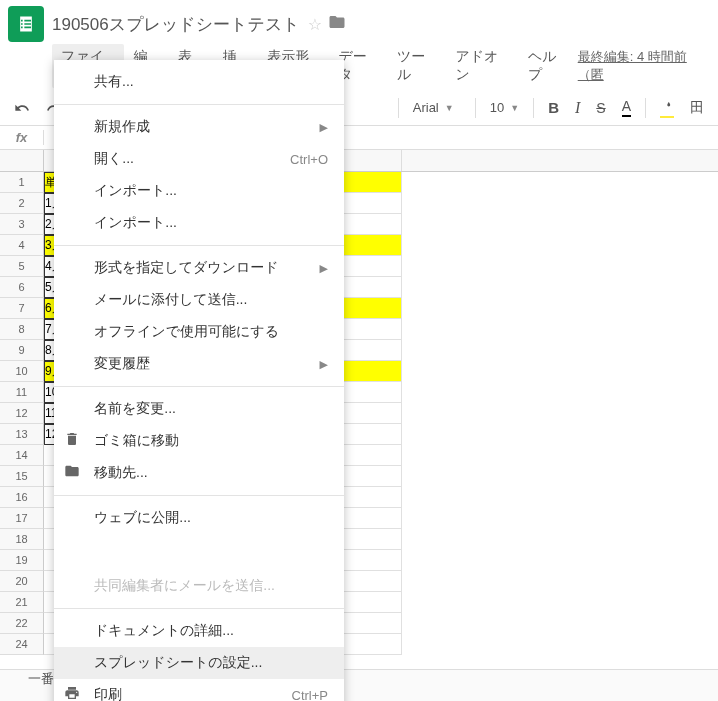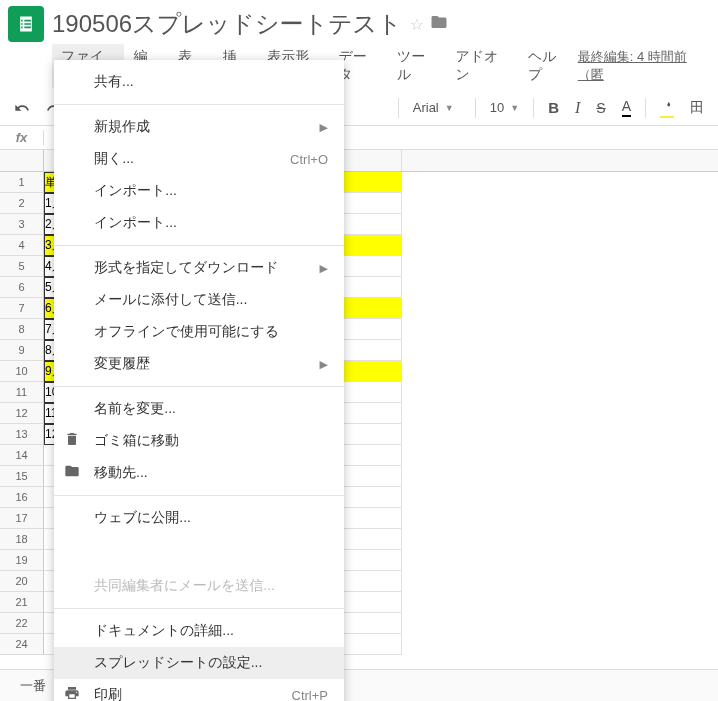--- a/index.html
+++ b/index.html
@@ -1,21 +1,21 @@
 <!DOCTYPE html>
 <html><head>
 <meta charset="utf-8">
 <style>
 * { margin: 0; padding: 0; box-sizing: border-box; font-family: Arial, sans-serif; }
 body { background: #fff; width: 718px; height: 701px; overflow: hidden; position: relative; }
 
 .titlebar { display: flex; align-items: center; padding: 6px 8px 2px; }
 .logo { width: 36px; height: 36px; background: #0f9d58; border-radius: 4px; display: flex; align-items: center; justify-content: center; margin-right: 8px; }
 .logo svg { fill: #fff; }
-.title { font-size: 24px; color: #555; margin-right: 8px; }
+.title { font-size: 17px; color: #555; margin-right: 8px; }
 .star { color: #ccc; font-size: 16px; margin-right: 6px; }
 .folder { color: #888; font-size: 16px; }
 
 .menubar { display: flex; padding: 0 6px 2px 52px; font-size: 14px; color: #555; align-items: center; }
 .menubar .mitem { padding: 4px 9px; cursor: pointer; }
 .menubar .mitem.active { background: #eee; border-radius: 2px; }
 .last-edit { margin-left: auto; font-size: 13px; color: #666; text-decoration: underline; padding-right: 6px; }
 
 .toolbar { display: flex; align-items: center; padding: 6px 8px; border-bottom: 1px solid #ddd; height: 36px; gap: 4px; }
 .tbtn { padding: 4px 6px; color: #555; font-size: 14px; display: flex; align-items: center; }
@@ -51,21 +51,21 @@
 .dropdown-menu { position: absolute; left: 54px; top: 60px; width: 290px; background: #fff; box-shadow: 0 2px 10px rgba(0,0,0,0.25); z-index: 100; padding: 6px 0; font-size: 14px; color: #333; }
 .menu-row { display: flex; align-items: center; height: 32px; padding: 0 16px 0 40px; position: relative; }
 .menu-row.highlighted { background: #eee; }
 .menu-row .micon { position: absolute; left: 10px; color: #666; font-size: 16px; }
 .menu-row .mlabel { flex: 1; }
 .menu-row .mshort { color: #888; font-size: 13px; }
 .menu-row .marrow { color: #888; font-size: 11px; }
 .menu-row.disabled { color: #bbb; margin-top: 36px; }
 .menu-sep { height: 1px; background: #e3e3e3; margin: 6px 0; }
 
-.sheettabs { position: absolute; bottom: 0; left: 0; right: 0; height: 32px; display: flex; align-items: center; padding: 0 20px; border-top: 1px solid #ddd; font-size: 13px; color: #555; background: #fafafa; }
+.sheettabs { position: absolute; bottom: 0; left: 0; right: 0; height: 32px; display: flex; align-items: flex-start; padding: 0 28px; border-top: 1px solid #ddd; font-size: 13px; color: #555; background: #fafafa; }
 </style>
 </head>
 <body>
 
 <div class="titlebar">
   <div class="logo">
     <svg width="20" height="20" viewBox="0 0 24 24">
         <path d="M19 3H5v18h14V3zM8 17H6v-2h2v2zm0-4H6v-2h2v2zm0-4H6V7h2v2zm10 8h-8v-2h8v2zm0-4h-8v-2h8v2zm0-4h-8V7h8v2z"></path>
       </svg>
   </div>

